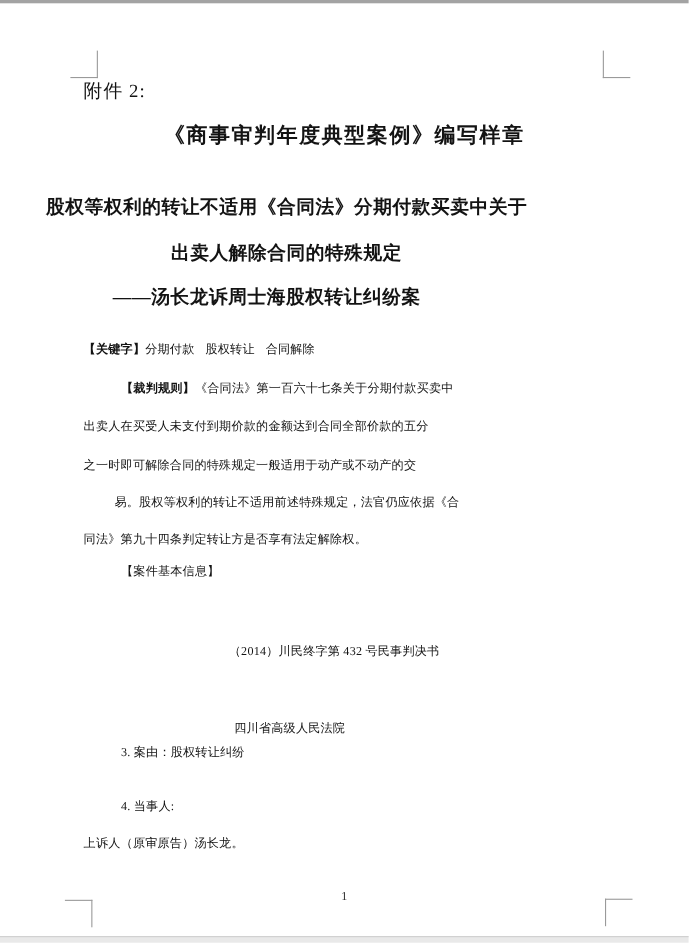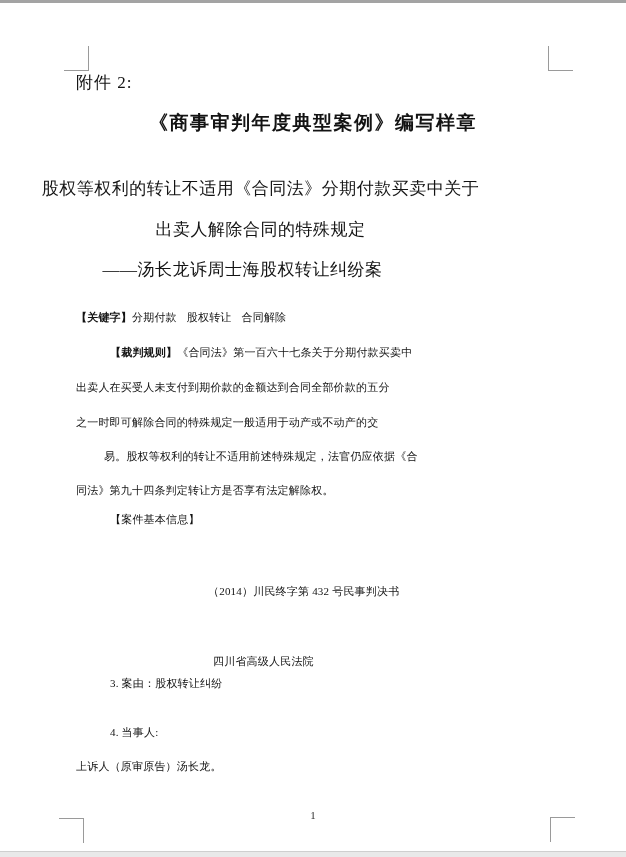--- a/index.html
+++ b/index.html
@@ -24,21 +24,21 @@
   .mark-tr { left:548px; top:46px; border-left:1px solid #9a9a9a;  border-bottom:1px solid #9a9a9a; }
   .mark-bl { left:59px; top:818px; border-right:1px solid #9a9a9a; border-top:1px solid #9a9a9a; }
   .mark-br { left:550px; top:817px; border-left:1px solid #9a9a9a;  border-top:1px solid #9a9a9a; }
 
   .abs { position:absolute; white-space:nowrap; }
   .attach { left:76px; top:71px; font-size:17px; letter-spacing:1px; }
 
   .title { left:0; width:626px; top:110px; text-align:center;
            font-size:19px; font-weight:bold; letter-spacing:1.5px; }
 
-  .sub { left:0; width:521px; text-align:center; font-size:17px; font-weight:normal; letter-spacing:0.5px; }
+  .sub { left:0; width:521px; text-align:center; font-size:17px; font-weight:bold; letter-spacing:0.5px; }
   .sub1 { top:177px; }
   .sub2 { top:218px; }
   .sub3 { top:258px; transform:translateX(-18px); }
 
   .bodyline { font-size:11px; letter-spacing:0.2px; }
   .bold { font-weight:bold; }
 
   .kw    { left:76px; top:310px; }
   .kw .kwv { word-spacing:7px; }
   .rule1 { left:110px; top:345px; }

